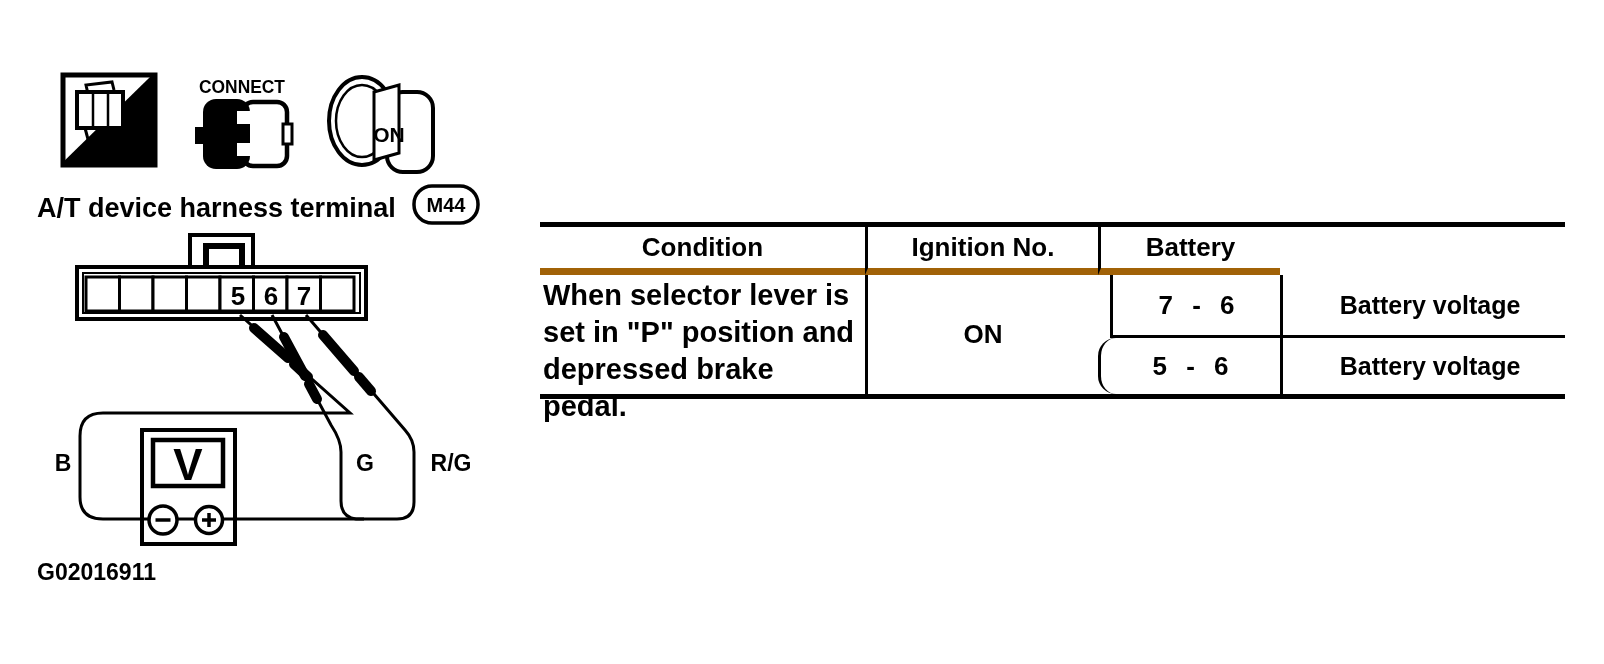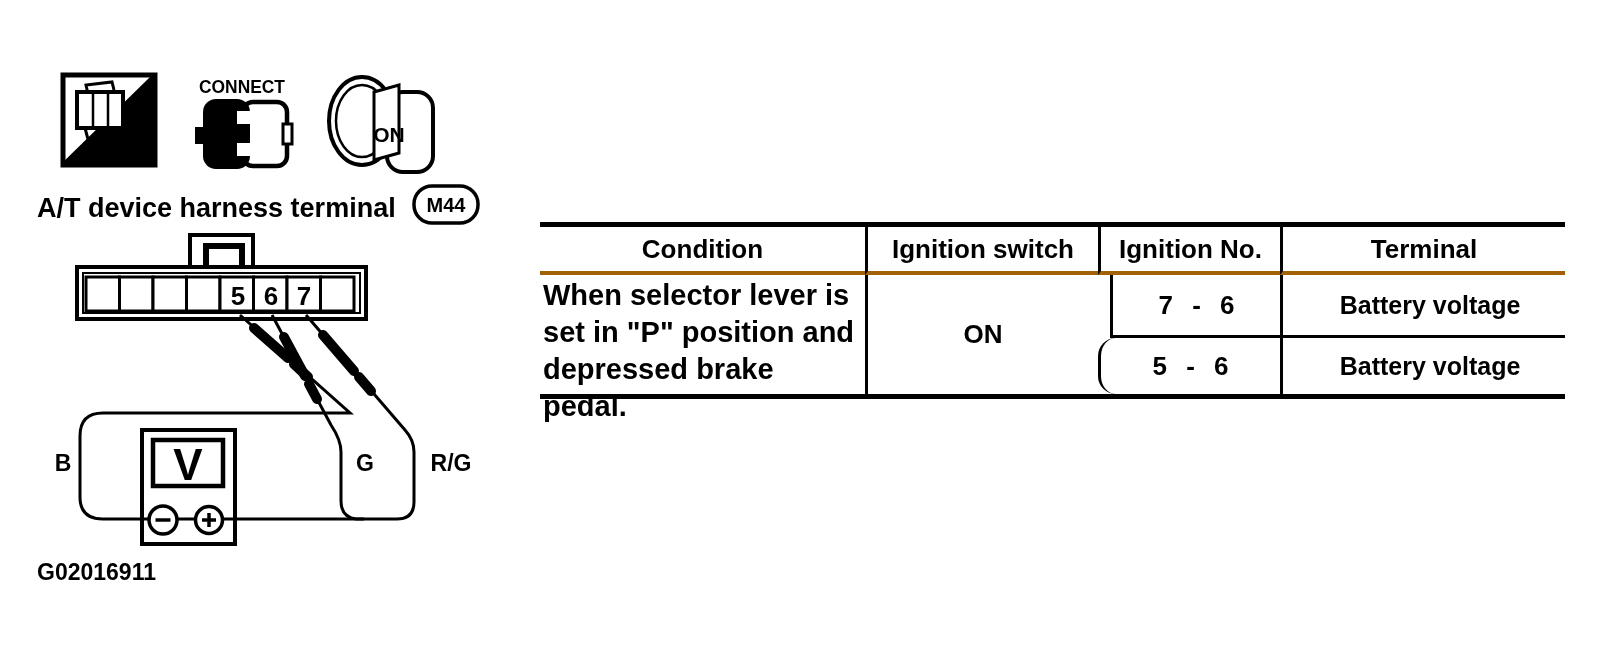--- a/index.html
+++ b/index.html
@@ -15,21 +15,21 @@
     display:grid;
     grid-template-columns:325px 233px 182px 285px;
     grid-template-rows:48px 63px 56px;
     border-top:5px solid #000;border-bottom:5px solid #000;
     box-sizing:content-box;
   }
   .spec-table .cell{
     display:flex;align-items:center;justify-content:center;
     font-weight:bold;box-sizing:border-box;
   }
-  .hdr{font-size:26px;border-bottom:4px solid #a16207;}
+  .hdr{font-size:26px;border-bottom:7px solid #a16207;}
   .bl{border-left:3px solid #000;}
   .bb{border-bottom:3px solid #000;}
   .cond-cell{
     grid-column:1;grid-row:2 / span 2;
     font-size:29px;font-weight:bold;line-height:37px;
     padding:2px 0 0 3px;box-sizing:border-box;
   }
   .on-cell{grid-column:2;grid-row:2 / span 2;font-size:26px;}
   .term-cell{font-size:26px;word-spacing:12px;}
   .volt-cell{justify-content:flex-start;padding-left:12px;font-size:25px;}
@@ -144,23 +144,22 @@
         <line x1="202" y1="520" x2="216" y2="520" stroke="#000" stroke-width="3.5"></line>
         <line x1="209" y1="513" x2="209" y2="527" stroke="#000" stroke-width="3.5"></line>
       </g>
     </g>
 
     <text x="37" y="580" font-size="23">G02016911</text>
   </svg>
 
   <div class="spec-table">
     <div class="cell hdr">Condition</div>
-    <div class="cell hdr bl">Ignition switch</div>
     <div class="cell hdr bl">Ignition No.</div>
-    <div class="cell hdr bl">Terminal</div>
+    <div class="cell hdr bl">Battery</div>
 
     <div class="cond-cell">
       <div>When selector lever is</div>
       <div>set in "P" position and</div>
       <div>depressed brake pedal.</div>
     </div>
 
     <div class="cell on-cell bl">ON</div>
 
     <div class="cell term-cell bl bb" style="grid-column:3;grid-row:2;margin-left:12px;">7 - 6</div>

